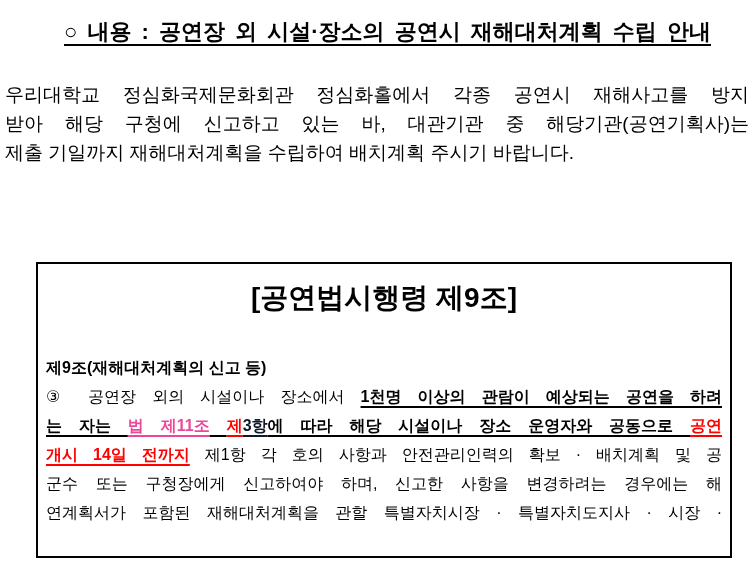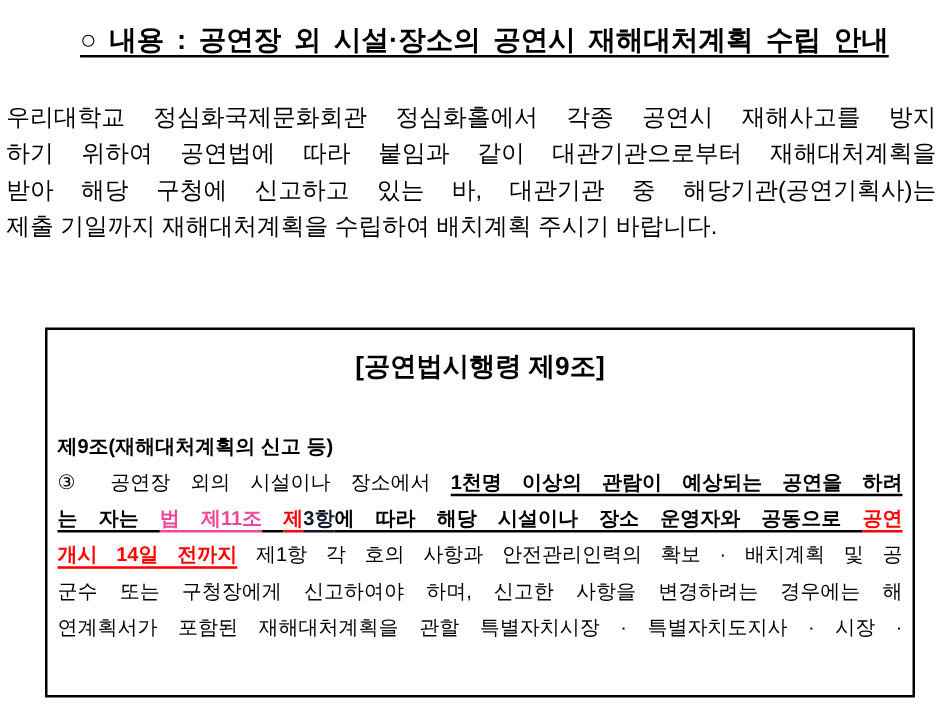--- a/index.html
+++ b/index.html
@@ -32,21 +32,21 @@
 
   
   .law-box {
     position: absolute; top: 262px; left: 36px;
     width: 696px; height: 296px;
     border: 2px solid #000000; box-sizing: border-box;
     padding: 0 8px; background: #ffffff;
   }
   .law-heading {
     margin: 15px 0 0 0; text-align: center;
-    font-size: 21px; font-weight: 700;
+    font-size: 28px; font-weight: 700;
   }
   .law-body { margin-top: 36px; font-size: 16px; line-height: 29px; }
   .law-line { min-height: 29px; }
   .b { font-weight: 700; }
   .u {
     text-decoration: underline;
     text-decoration-thickness: 2px;
     text-underline-offset: 4px;
   }
   .c-blue { color: #ec4899; }
@@ -55,21 +55,20 @@
 </style>
 </head>
 <body>
 
 <div class="page">
 
   <h1 class="doc-title"><span class="u-title">○ 내용 : 공연장 외 시설·장소의 공연시 재해대처계획 수립 안내</span></h1>
 
   <div class="intro">
     <div class="jline">우리대학교 정심화국제문화회관 정심화홀에서 각종 공연시 재해사고를 방지</div>
-    <div class="jline">하기 위하여 공연법에 따라 붙임과 같이 대관기관으로부터 재해대처계획을</div>
     <div class="jline">받아 해당 구청에 신고하고 있는 바, 대관기관 중 해당기관(공연기획사)는</div>
     <div class="lline">제출 기일까지 재해대처계획을 수립하여 배치계획 주시기 바랍니다.</div>
   </div>
 
   <div class="law-box">
     <div class="law-heading">[공연법시행령 제9조]</div>
 
     <div class="law-body">
       <div class="law-line b">제9조(재해대처계획의 신고 등)</div>
 

